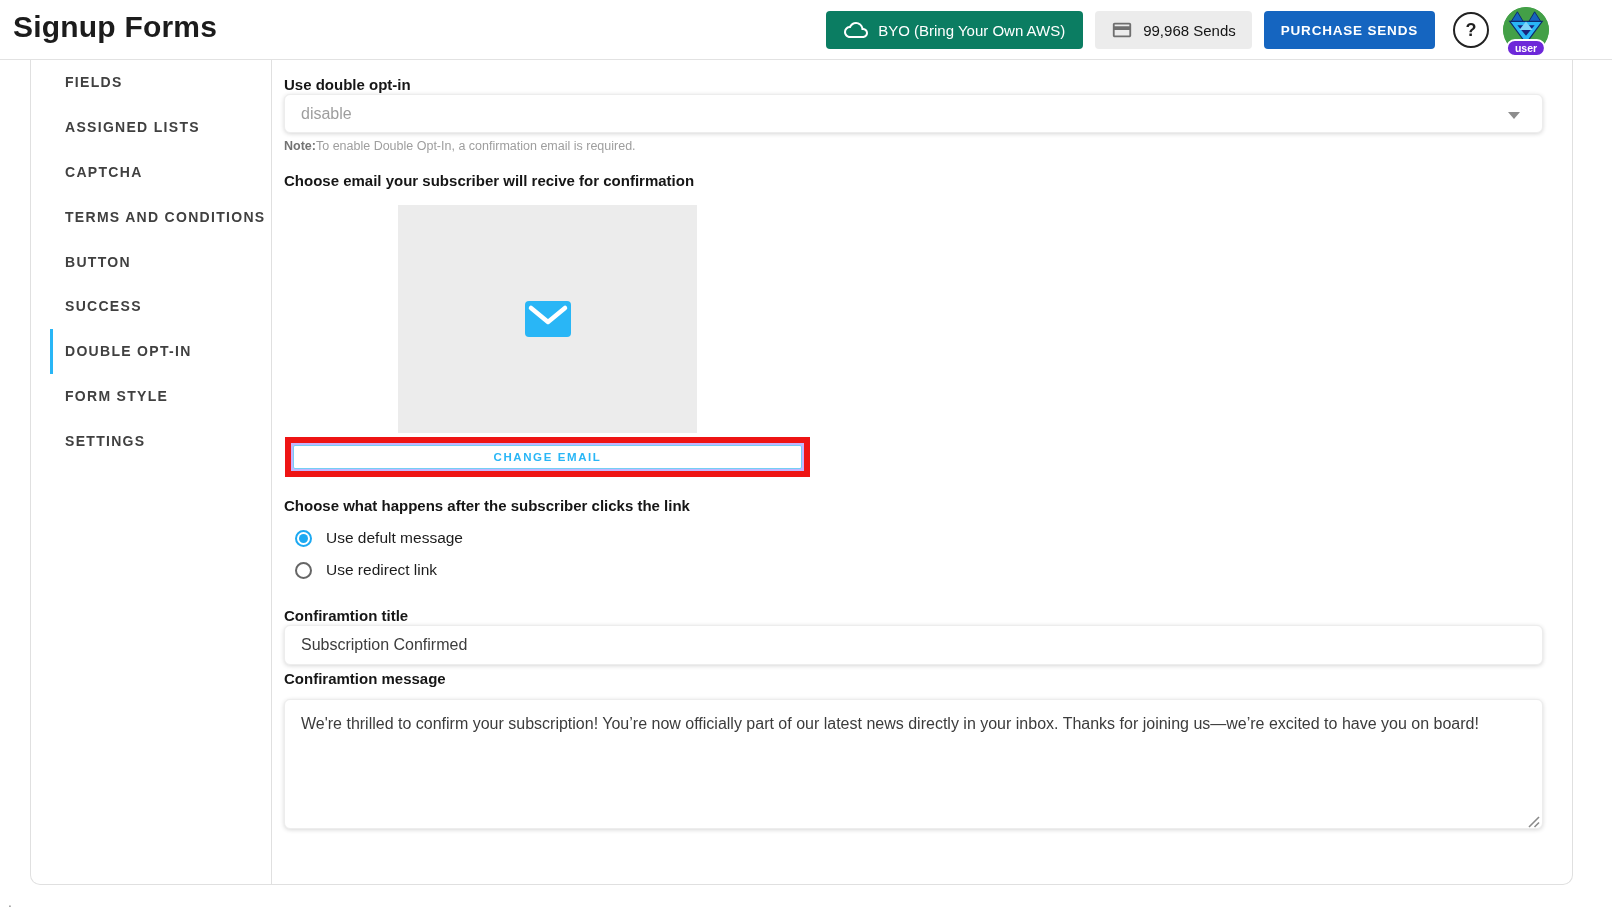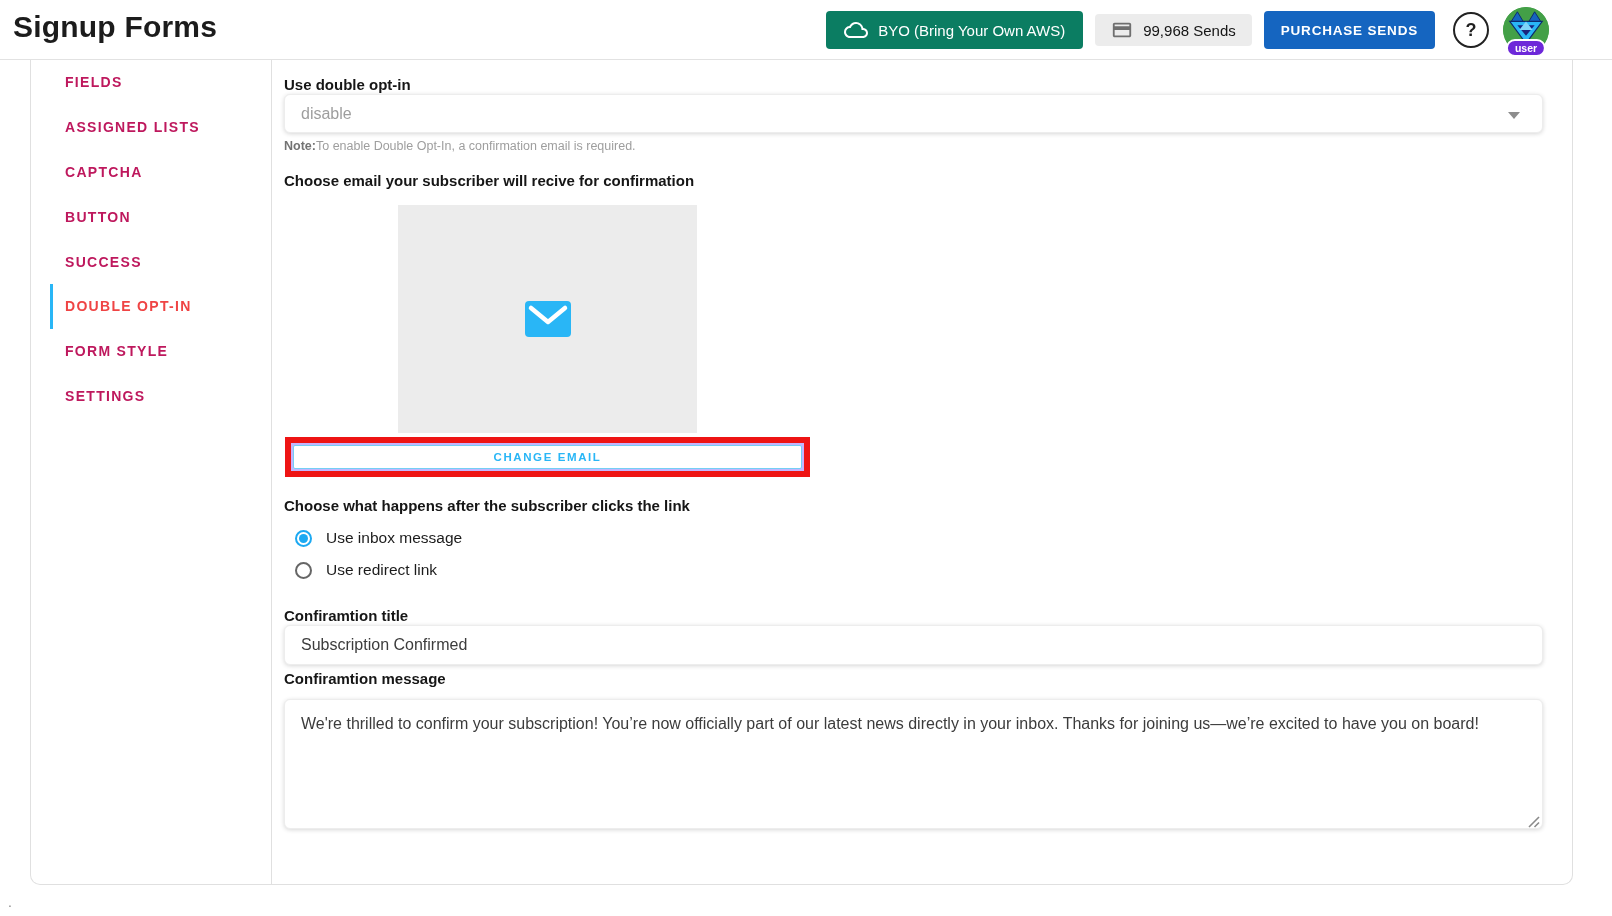--- a/index.html
+++ b/index.html
@@ -4,35 +4,35 @@
 <style>
   * { margin:0; padding:0; box-sizing:border-box; }
   html,body { width:1612px; height:916px; background:#fff; font-family:"Liberation Sans", sans-serif; color:#1f1f1f; overflow:hidden; position:relative; }
 
   
   .topbar { position:absolute; left:0; top:0; width:1612px; height:60px; background:#fff; border-bottom:1px solid #e2e2e2; display:flex; align-items:center; }
   .page-title { position:absolute; left:13px; top:10px; font-size:30px; font-weight:600; letter-spacing:.2px; color:#1c1c1c; }
   .topbar-actions { position:absolute; right:63px; top:0; height:60px; display:flex; align-items:center; gap:12px; }
   .btn { display:flex; align-items:center; justify-content:center; height:38px; border-radius:4px; cursor:pointer; }
   .btn-byo { background:#0b7d62; color:#fff; font-size:15px; gap:10px; padding:0 18px; }
-  .chip-sends { background:#ececec; color:#141414; font-size:15px; gap:10px; padding:0 16px; height:32px; display:flex; align-items:center; border-radius:4px; }
+  .chip-sends { background:#ececec; color:#141414; font-size:15px; gap:10px; padding:0 16px; height:38px; display:flex; align-items:center; border-radius:4px; }
   .btn-purchase { background:#1565c0; color:#fff; font-weight:700; font-size:13.5px; letter-spacing:.8px; padding:0 17px; }
   .help-circle { width:36px; height:36px; border:2px solid #222; border-radius:50%; display:flex; align-items:center; justify-content:center; font-weight:700; font-size:18px; background:#fff; cursor:pointer; margin-left:6px; }
   .avatar { position:relative; width:46px; height:46px; margin-left:2px; cursor:pointer; }
   .avatar-circle { width:46px; height:46px; border-radius:50%; background:#43a047; overflow:hidden; display:flex; align-items:center; justify-content:center; }
   .avatar-pill { position:absolute; left:50%; transform:translateX(-50%); bottom:-4px; background:#6d28d9; border:2px solid #fff; color:#fff; font-size:10.5px; font-weight:700; border-radius:10px; padding:0 7px; line-height:14px; }
 
   
   .card { position:absolute; left:30px; top:60px; width:1543px; height:825px; background:#fff; border:1px solid #e0e0e0; border-top:none; border-radius:0 0 10px 10px; }
   .sidebar-divider { position:absolute; left:240px; top:0; width:1px; height:100%; background:#e0e0e0; }
 
   
   .sidebar { position:absolute; left:19px; top:0; width:220px; }
-  .nav-item { height:44.8px; display:flex; align-items:center; padding-left:12px; border-left:3px solid transparent; font-size:14px; font-weight:600; letter-spacing:1.3px; color:#be185d; cursor:pointer; }
-  .nav-item.active { color:#ef4444; border-left-color:#29b6f6; }
+  .nav-item { height:44.8px; display:flex; align-items:center; padding-left:12px; border-left:3px solid transparent; font-size:14px; font-weight:600; letter-spacing:1.3px; color:#404040; cursor:pointer; }
+  .nav-item.active { color:#404040; border-left-color:#29b6f6; }
 
   
   .content { position:absolute; left:284px; top:60px; width:1259px; height:825px; }
   .field-label { position:absolute; font-size:15px; font-weight:700; color:#161616; }
   .boxed { background:#fff; border:1px solid #ededed; border-radius:6px; box-shadow:0 1px 4px rgba(0,0,0,.16); }
   .select-box { position:absolute; left:0; top:34px; width:1259px; height:39px; display:flex; align-items:center; padding:0 16px; cursor:pointer; }
   .select-value { font-size:16px; color:#9e9e9e; }
   .select-caret { position:absolute; right:22px; top:17px; width:0; height:0; border-left:6px solid transparent; border-right:6px solid transparent; border-top:7px solid #8d8d8d; }
   .note-line { position:absolute; left:0; top:79px; font-size:12.5px; color:#9e9e9e; }
   .note-line b { color:#737373; }
@@ -112,20 +112,23 @@
     <div class="nav-item">
         <span>FIELDS</span>
       </div>
     <div class="nav-item">
         <span>ASSIGNED LISTS</span>
       </div>
     <div class="nav-item">
         <span>CAPTCHA</span>
       </div>
     <div class="nav-item">
+        <span>TERMS AND CONDITIONS</span>
+      </div>
+    <div class="nav-item">
         <span>BUTTON</span>
       </div>
     <div class="nav-item">
         <span>SUCCESS</span>
       </div>
     <div class="nav-item active">
         <span>DOUBLE OPT-IN</span>
       </div>
     <div class="nav-item">
         <span>FORM STYLE</span>
@@ -161,21 +164,21 @@
       <span>CHANGE EMAIL</span>
     </div>
   </div>
 
   <div class="field-label" style="top:437px;">Choose what happens after the subscriber clicks the link</div>
 
   <div class="radio-row checked" style="top:466px;">
     <span class="radio-outer">
         <span class="radio-dot"></span>
       </span>
-    <span class="radio-label">Use inbox message</span>
+    <span class="radio-label">Use defult message</span>
   </div>
 
   <div class="radio-row" style="top:498px;">
     <span class="radio-outer">
         <span class="radio-dot"></span>
       </span>
     <span class="radio-label">Use redirect link</span>
   </div>
 
   <div class="field-label" style="top:547px;">Confiramtion title</div>

